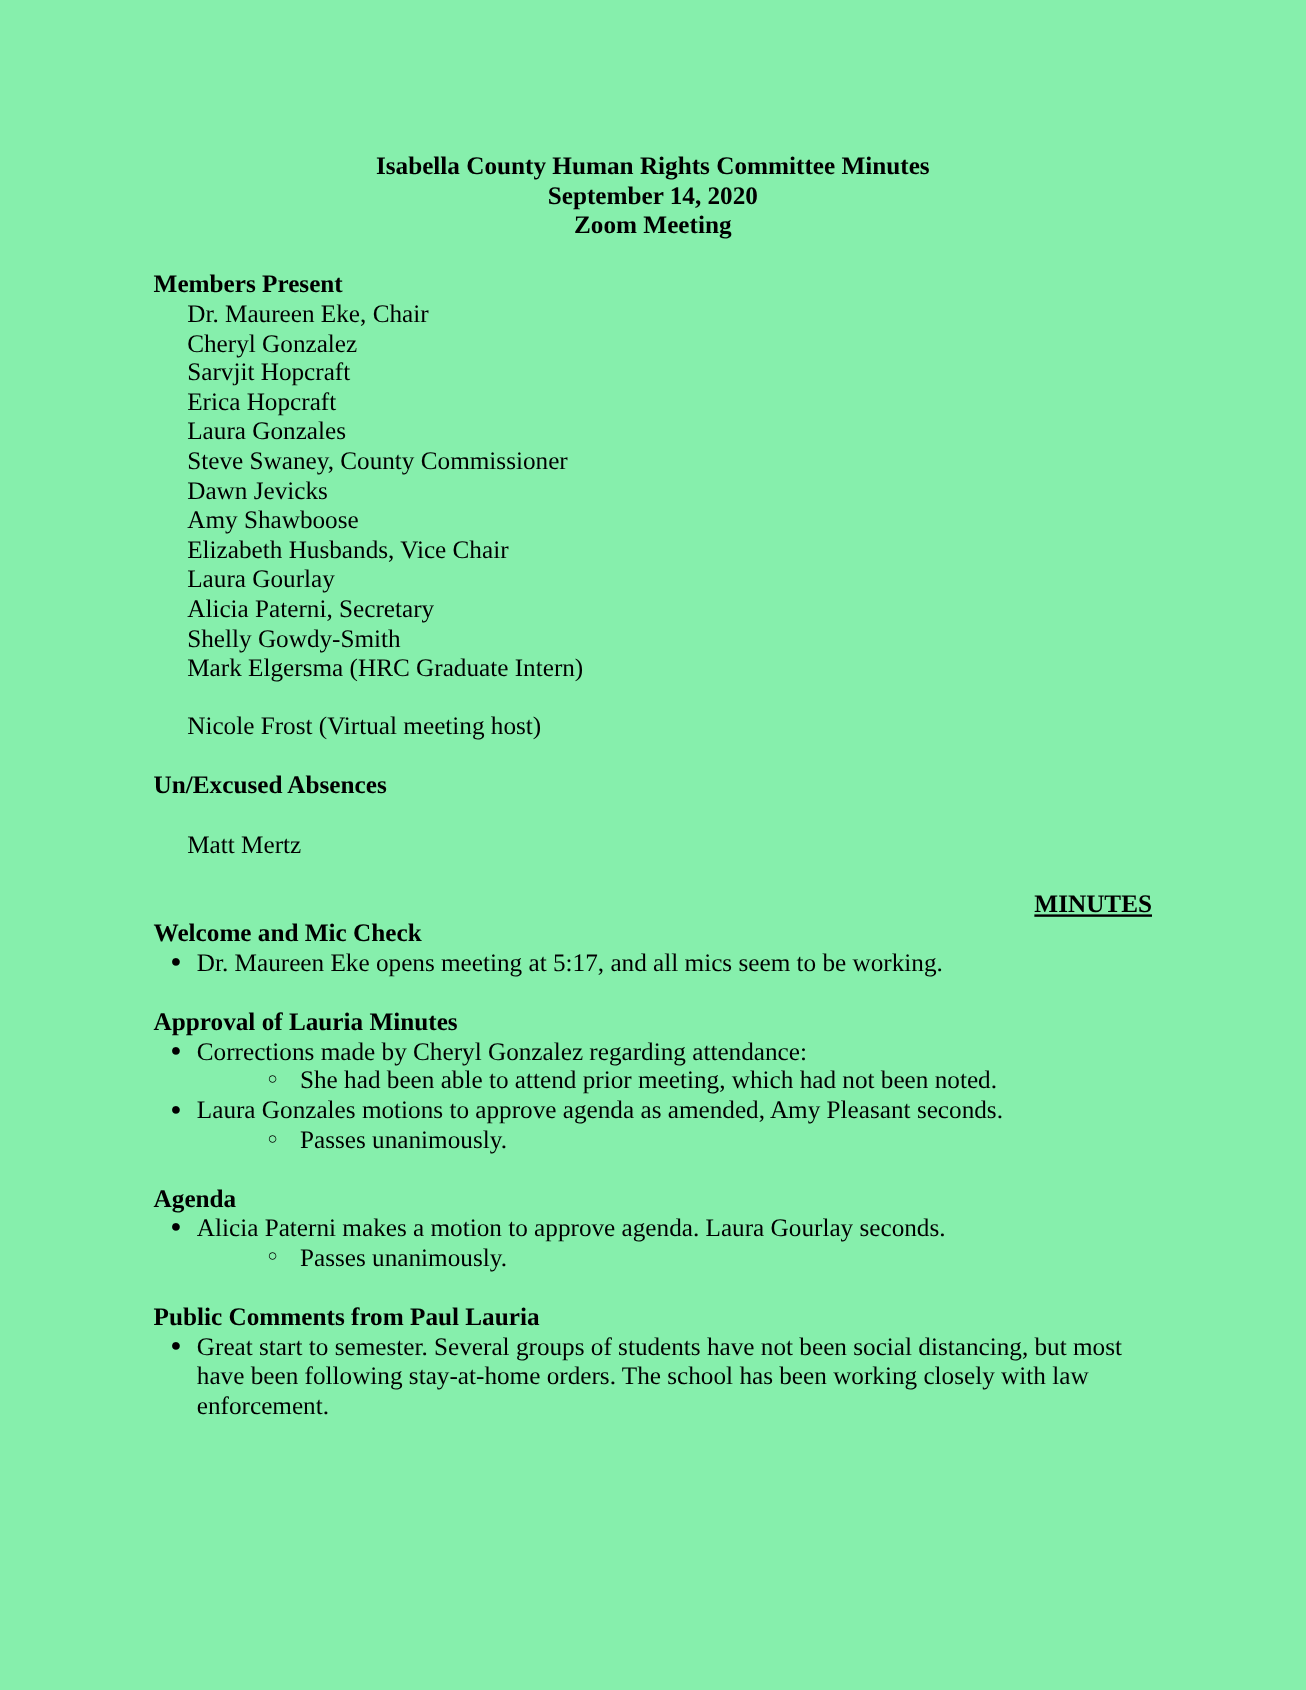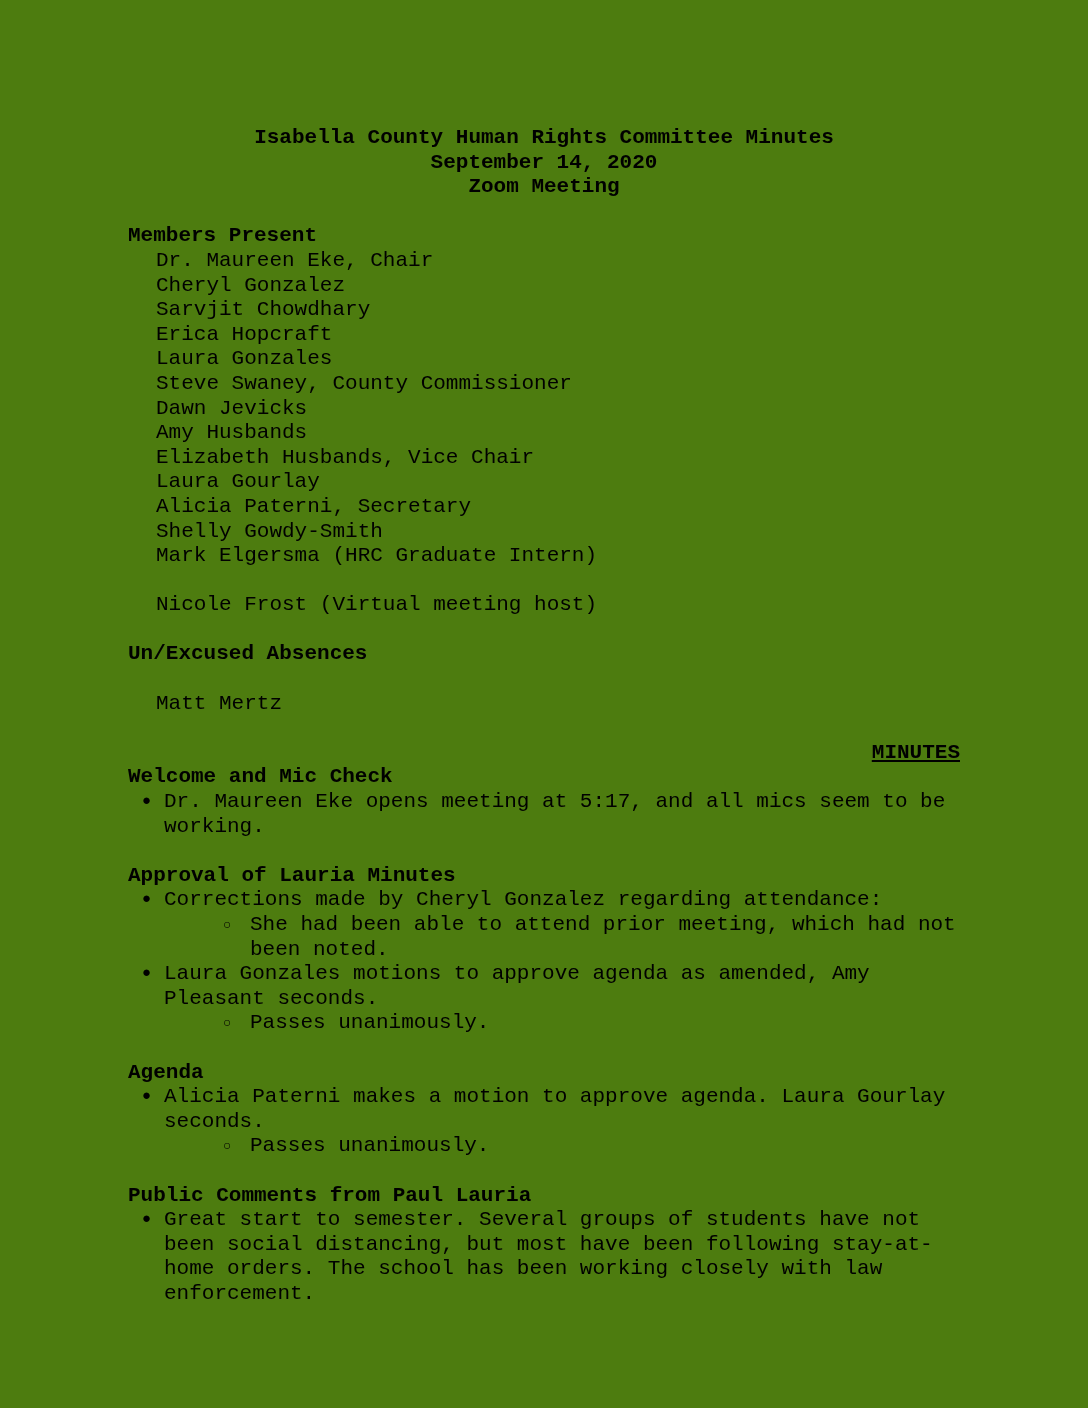--- a/index.html
+++ b/index.html
@@ -6,23 +6,23 @@
     margin: 0;
     padding: 0;
     background: #ffffff;
   }
   .page {
     position: relative;
     width: 1088px;
     height: 1408px;
     box-sizing: border-box;
     padding: 126px 128px 0 128px;
-    background: #4d7c0f;
+    background: #86efac;
     color: #000000;
-    font-family: Liberation Mono, monospace;
+    font-family: Liberation Serif, serif;
     font-size: 21px;
     line-height: 24.6px;
     overflow: hidden;
   }
   .bold { font-weight: bold; }
 
   .title-block { text-align: center; margin-bottom: 24.6px; }
 
   section { margin: 0; }
   .gap-above { margin-top: 24.6px; }
@@ -56,26 +56,26 @@
     <div class="bold">Isabella County Human Rights Committee Minutes</div>
     <div class="bold">September 14, 2020</div>
     <div class="bold">Zoom Meeting</div>
   </div>
 
   <section>
     <div class="bold">Members Present</div>
     <div id="members-list">
         <div class="line">Dr. Maureen Eke, Chair</div>
         <div class="line">Cheryl Gonzalez</div>
-        <div class="line">Sarvjit Chowdhary</div>
+        <div class="line">Sarvjit Hopcraft</div>
         <div class="line">Erica Hopcraft</div>
         <div class="line">Laura Gonzales</div>
         <div class="line">Steve Swaney, County Commissioner</div>
         <div class="line">Dawn Jevicks</div>
-        <div class="line">Amy Husbands</div>
+        <div class="line">Amy Shawboose</div>
         <div class="line">Elizabeth Husbands, Vice Chair</div>
         <div class="line">Laura Gourlay</div>
         <div class="line">Alicia Paterni, Secretary</div>
         <div class="line">Shelly Gowdy-Smith</div>
         <div class="line">Mark Elgersma (HRC Graduate Intern)</div>
       </div>
   </section>
 
   <section class="gap-above">
     <div id="guests-list">

